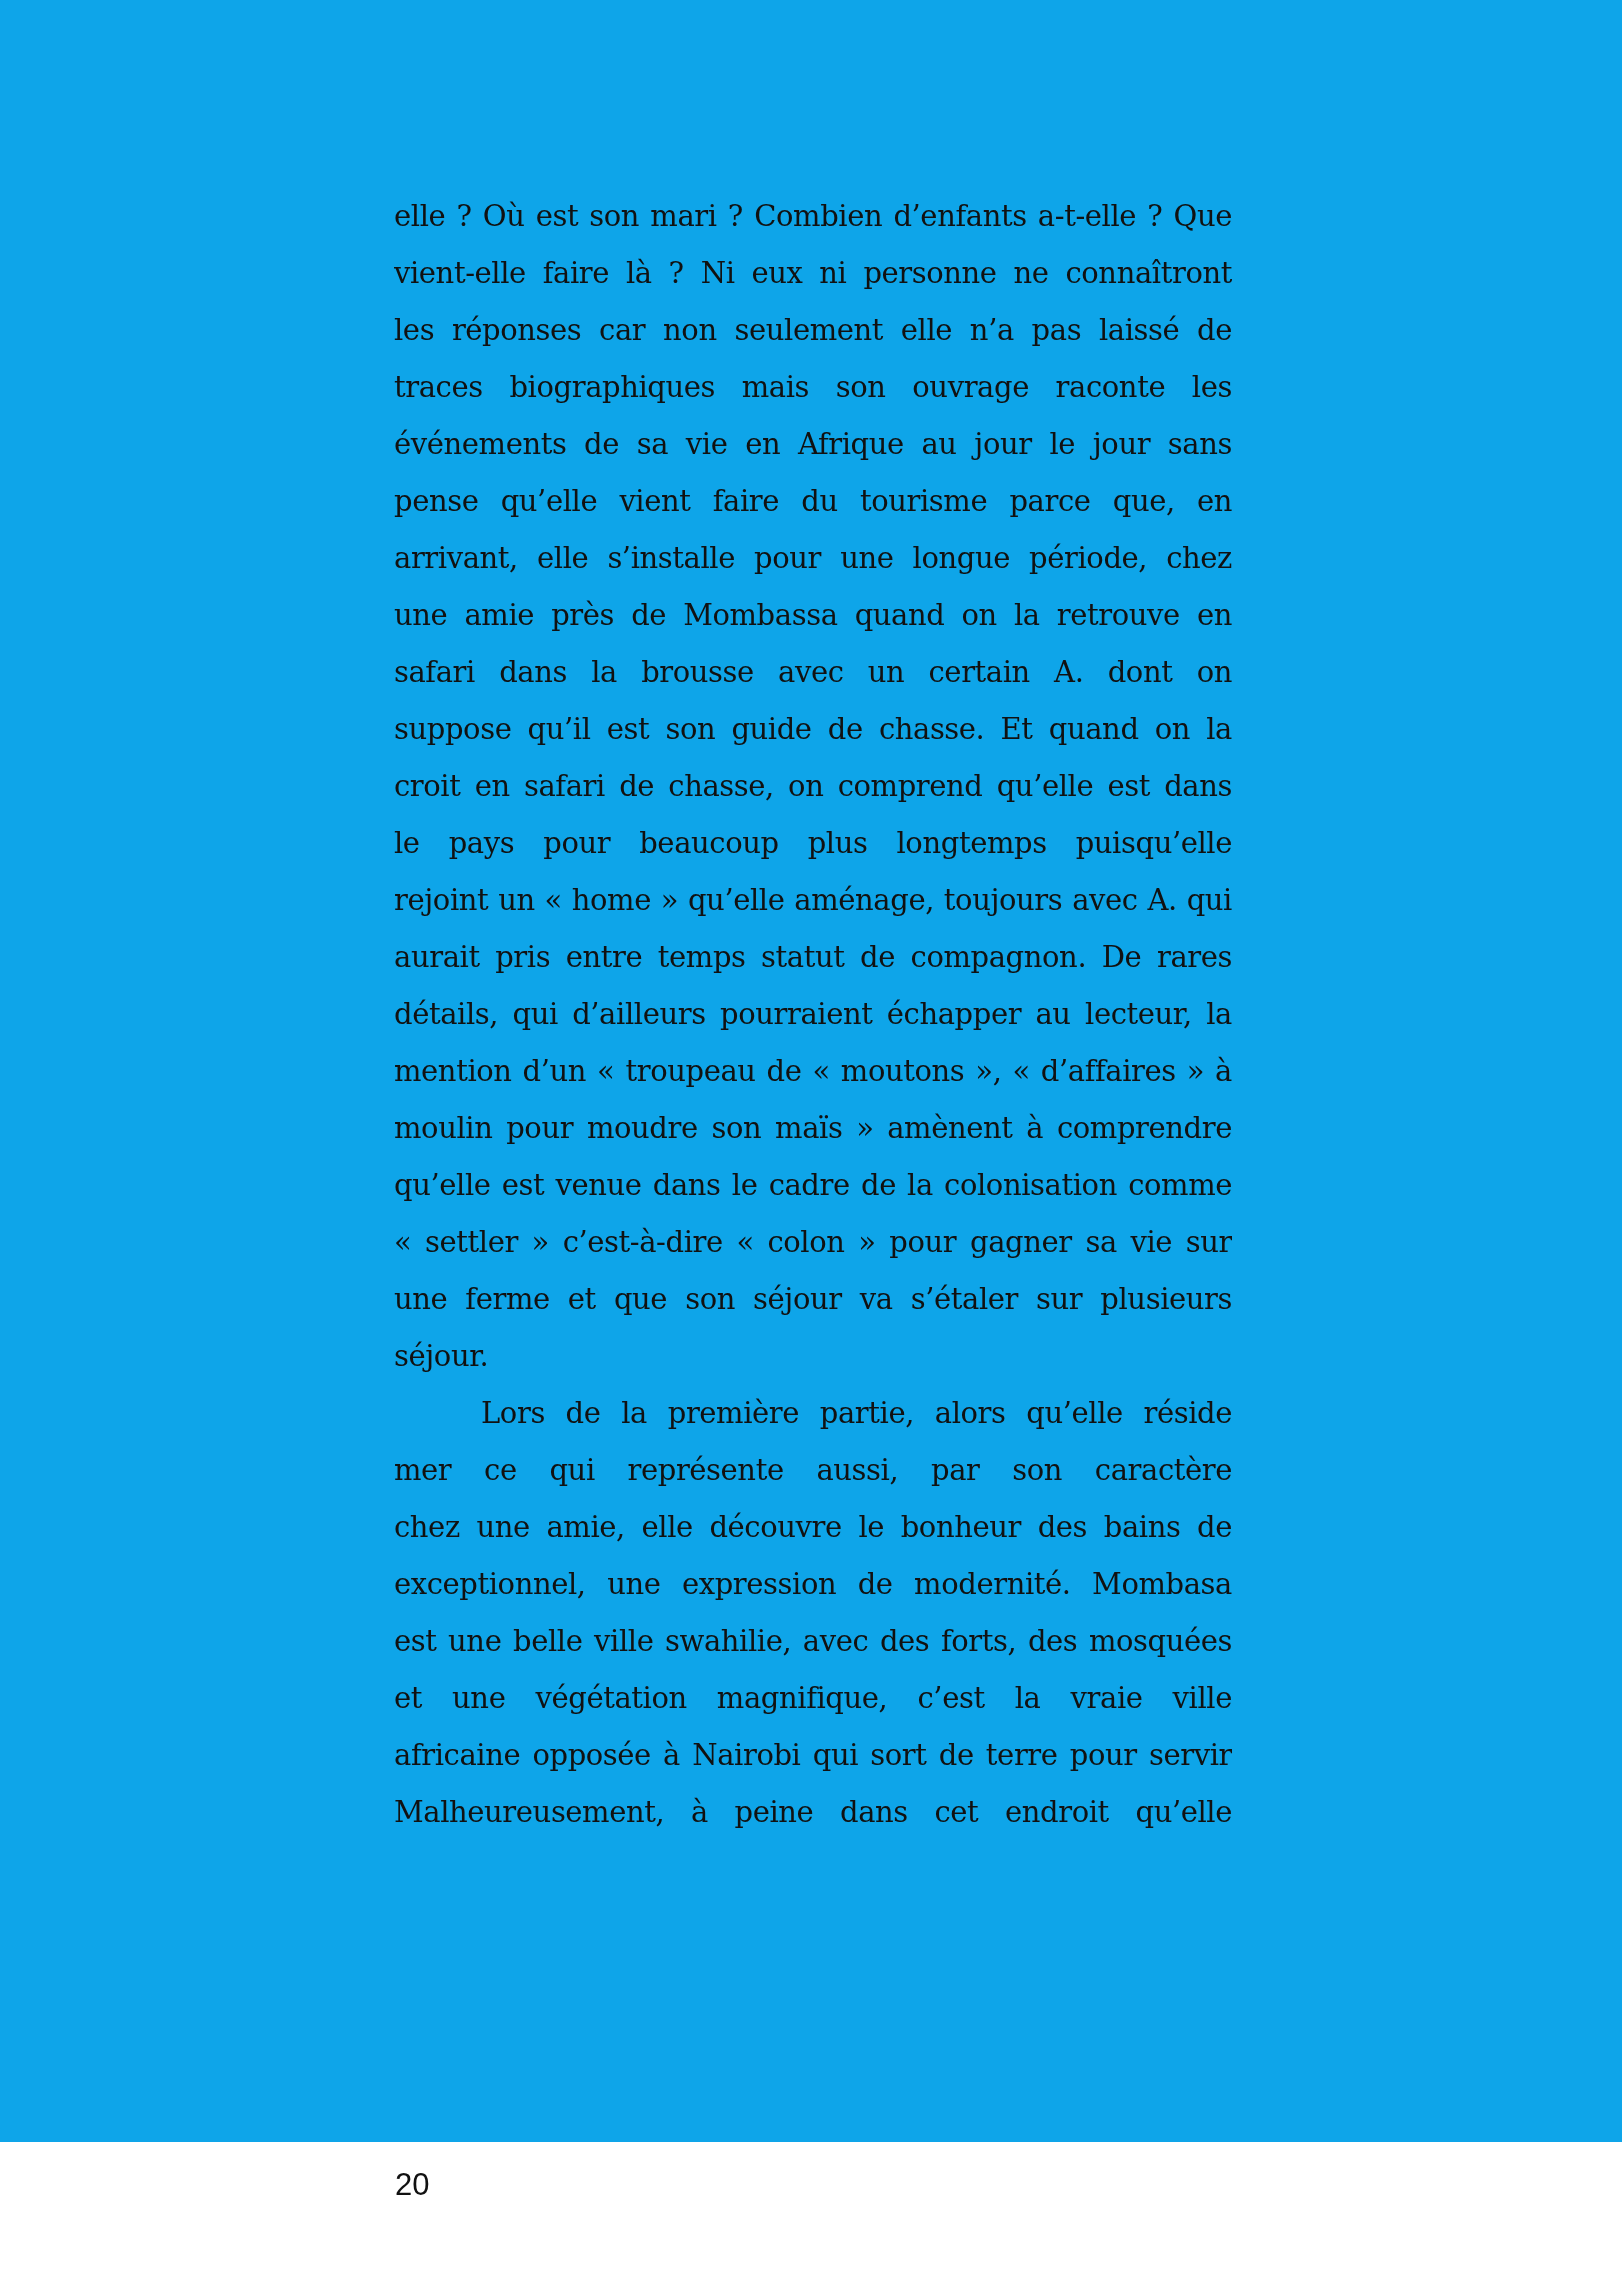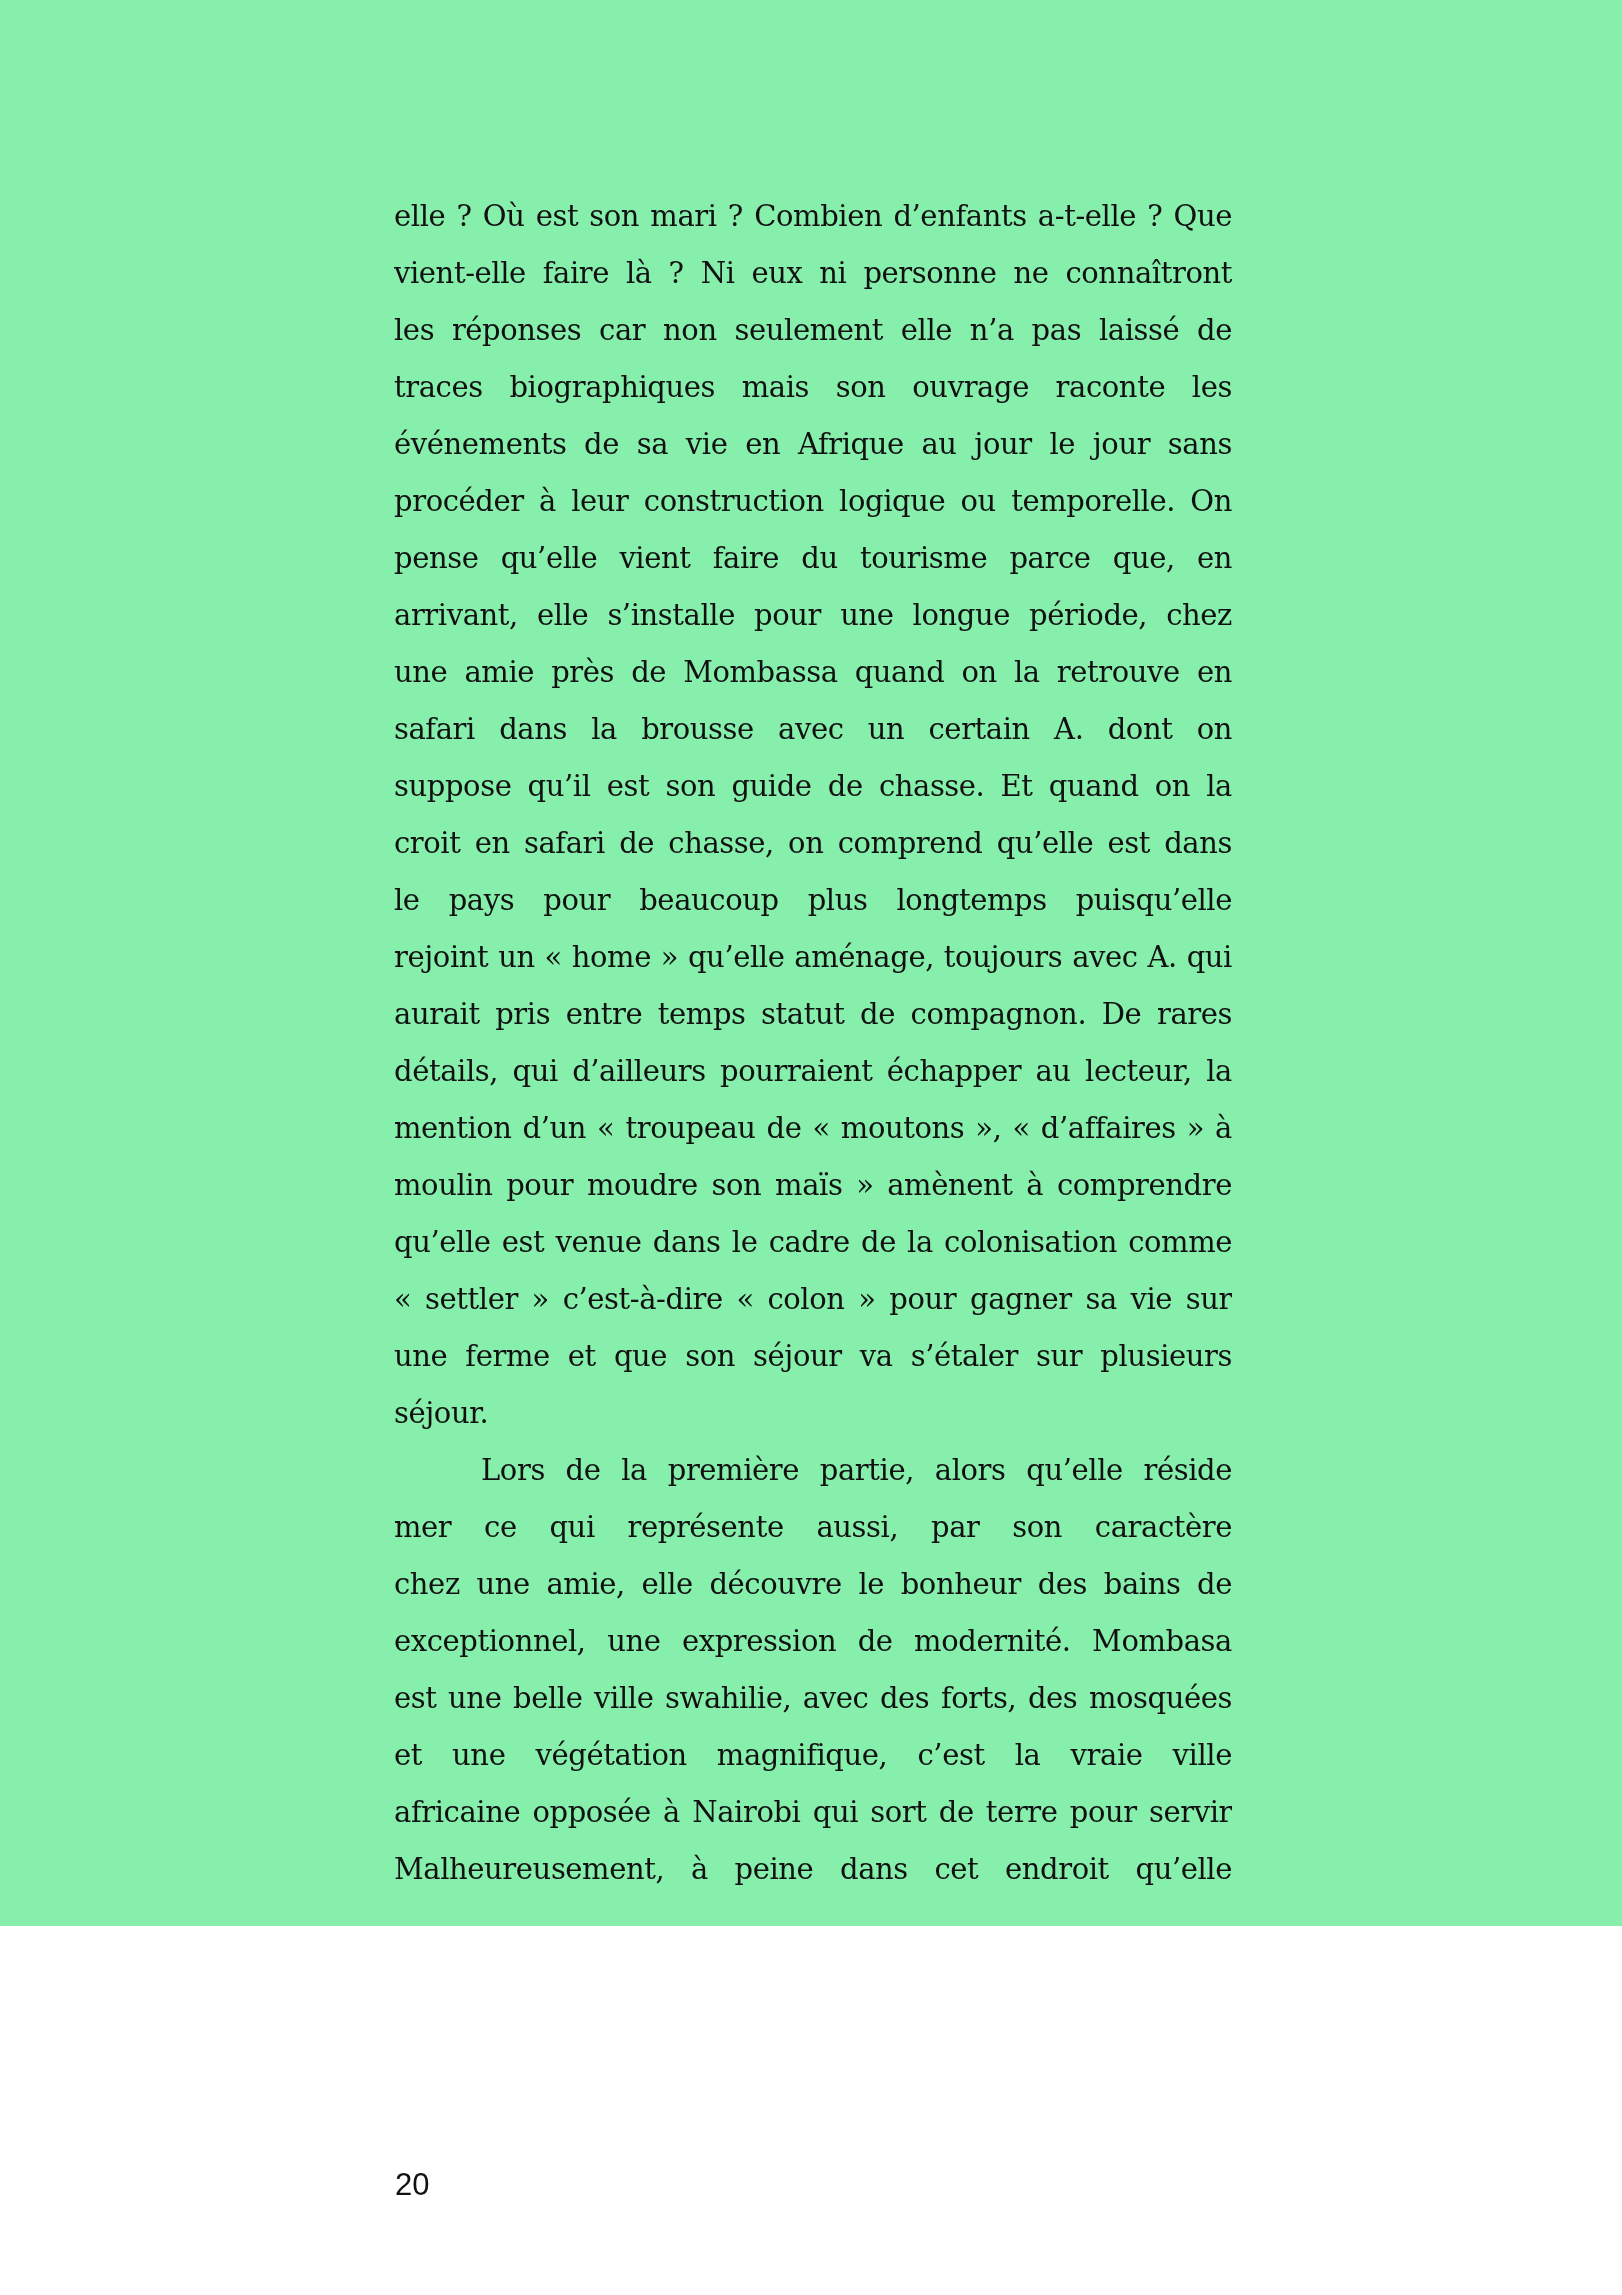--- a/index.html
+++ b/index.html
@@ -10,22 +10,22 @@
   body {
     width: 1623px;
     height: 2295px;
     position: relative;
     overflow: hidden;
   }
   .page {
     position: absolute;
     left: 0; top: 0;
     width: 1623px;
-    height: 1926px;
-    background: #86efac;
+    height: 2142px;
+    background: #0ea5e9;
   }
   .text-block {
     position: absolute;
     left: 394px;
     top: 188px;
     width: 838px;
     font-family: "DejaVu Serif", "Liberation Serif", serif;
     font-size: 29px;
     line-height: 57px;
     color: #111111;
@@ -63,21 +63,20 @@
 
 <div class="page">
   <div class="text-block">
 
     <div>
       <span class="line">elle ? Où est son mari ? Combien d’enfants a-t-elle ? Que</span>
       <span class="line">vient-elle faire là ? Ni eux ni personne ne connaîtront</span>
       <span class="line">les réponses car non seulement elle n’a pas laissé de</span>
       <span class="line">traces biographiques mais son ouvrage raconte les</span>
       <span class="line">événements de sa vie en Afrique au jour le jour sans</span>
-      <span class="line">procéder à leur construction logique ou temporelle. On</span>
       <span class="line">pense qu’elle vient faire du tourisme parce que, en</span>
       <span class="line">arrivant, elle s’installe pour une longue période, chez</span>
       <span class="line">une amie près de Mombassa quand on la retrouve en</span>
       <span class="line">safari dans la brousse avec un certain A. dont on</span>
       <span class="line">suppose qu’il est son guide de chasse. Et quand on la</span>
       <span class="line">croit en safari de chasse, on comprend qu’elle est dans</span>
       <span class="line">le pays pour beaucoup plus longtemps puisqu’elle</span>
       <span class="line">rejoint un « home » qu’elle aménage, toujours avec A. qui</span>
       <span class="line">aurait pris entre temps statut de compagnon. De rares</span>
       <span class="line">détails, qui d’ailleurs pourraient échapper au lecteur, la</span>

